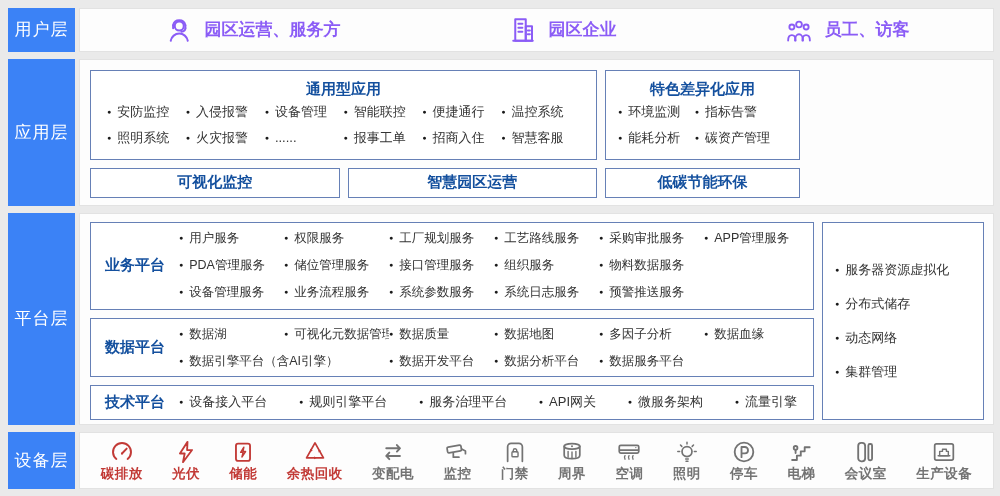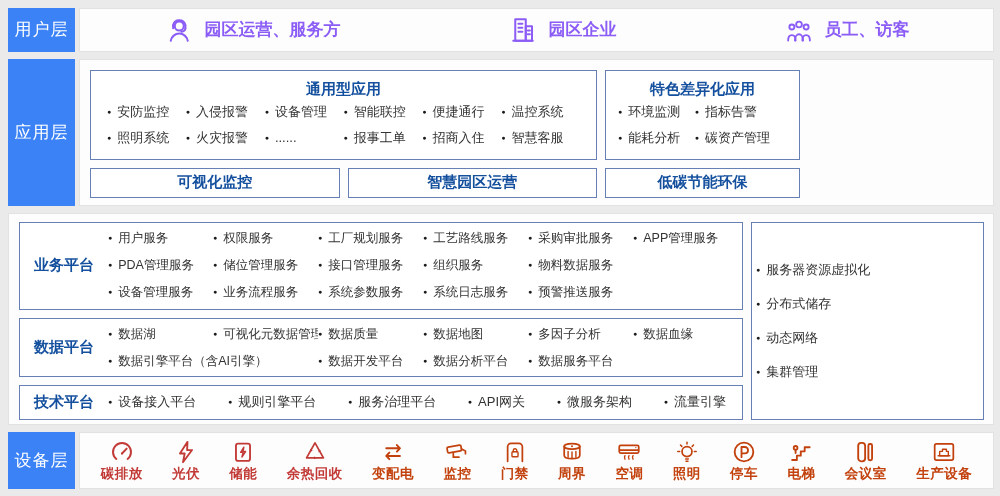--- a/index.html
+++ b/index.html
@@ -45,30 +45,30 @@
   .platform-left{width:724px;display:flex;flex-direction:column;gap:8px;}
   .pbox{display:flex;align-items:center;}
   .pbox-label{flex:0 0 88px;text-align:center;color:#14509E;font-weight:bold;font-size:15px;}
   .pgrid{flex:1;display:grid;grid-template-columns:repeat(6,1fr);row-gap:10px;align-items:center;padding-right:4px;}
   .pgrid .cell{font-size:12.5px;}
   .cell.span2{grid-column:span 2;}
   .business-box{height:90px;}
   .data-box{height:60px;}
   .tech-box{height:35px;}
   .tech-items{flex:1;display:flex;justify-content:space-between;padding-right:16px;}
-  .infra-box{flex:1;display:flex;flex-direction:column;justify-content:center;gap:16px;padding-left:4px;}
+  .infra-box{flex:1;display:flex;flex-direction:column;justify-content:center;gap:16px;padding-left:12px;}
   .infra-box .cell{font-size:13px;}
 
   
   .device-content{display:flex;align-items:center;justify-content:space-around;padding:0 6px;}
   .device-item{display:flex;flex-direction:column;align-items:center;gap:0;}
   .device-item .icon{height:27px;display:flex;align-items:flex-end;}
   .device-label{font-size:13.5px;font-weight:600;letter-spacing:0.5px;}
   .device-item.red{color:#C23A36;}
-  .device-item.blue{color:#c2410c;font-family:Liberation Serif, serif;}
+  .device-item.blue{color:#737373;font-family:Liberation Serif, serif;}
   svg{stroke:currentColor;}
 </style>
 </head>
 <body>
 
 <div class="page">
 
   <div class="band band-user">
     <div class="layer-label">用户层</div>
     <div class="band-content user-content">
@@ -147,20 +147,21 @@
             <span class="cell">能耗分析</span>
             <span class="cell">碳资产管理</span>
           </div>
         </div>
         <div class="btn-box">低碳节能环保</div>
       </div>
     </div>
   </div>
 
   <div class="band band-platform">
+    <div class="layer-label">平台层</div>
     <div class="band-content platform-content">
       <div class="platform-left">
 
         <div class="box pbox business-box">
           <div class="pbox-label">业务平台</div>
           <div class="pgrid">
             <span class="cell">用户服务</span>
             <span class="cell">权限服务</span>
             <span class="cell">工厂规划服务</span>
             <span class="cell">工艺路线服务</span>

